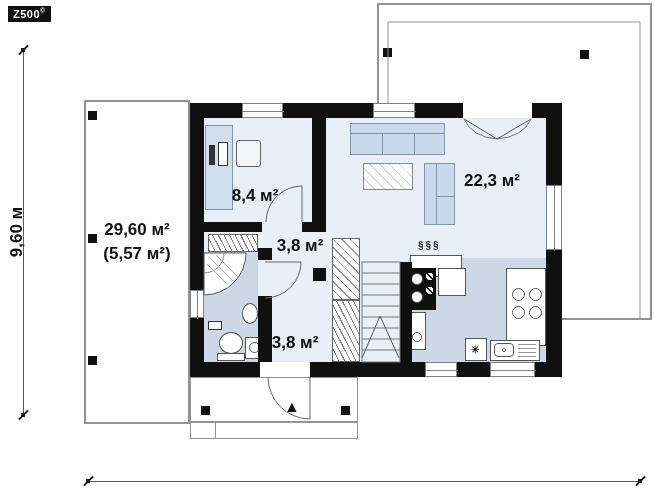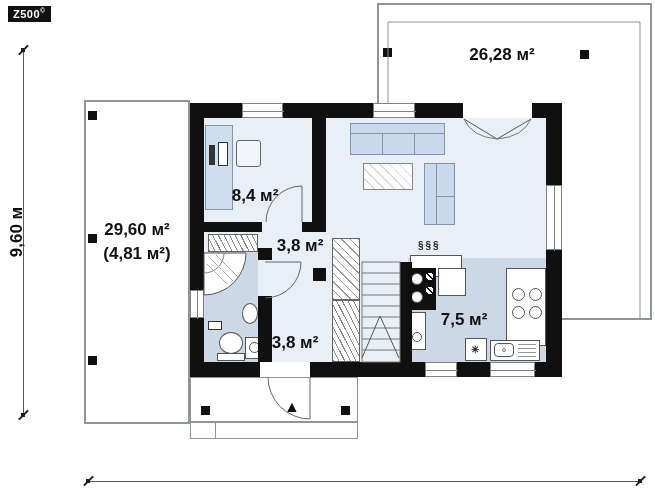--- a/index.html
+++ b/index.html
@@ -50,25 +50,24 @@
   <div class="tick" style="left:82px;top:480px;"></div>
   <div class="tick" style="left:634px;top:480px;"></div>
   <div class="dot" style="left:86px;top:479px;"></div>
   <div class="dot" style="left:638px;top:479px;"></div>
 
   <div class="abs" style="left:84px;top:100px;width:106px;height:324px;border:2px solid #8f9499;box-sizing:border-box;"></div>
   <div class="post" style="left:88px;top:111px;"></div>
   <div class="post" style="left:88px;top:234px;"></div>
   <div class="post" style="left:88px;top:356px;"></div>
   <div class="lbl" style="left:84px;top:219px;width:106px;">29,60 м²</div>
-  <div class="lbl lbl2" style="left:84px;top:243px;width:106px;">(4,81 м²)</div>
+  <div class="lbl lbl2" style="left:84px;top:243px;width:106px;">(5,57 м²)</div>
 
   <div class="post" style="left:383px;top:48px;"></div>
   <div class="post" style="left:580px;top:50px;"></div>
-  <div class="lbl" style="left:428px;top:44px;width:148px;">26,28 м²</div>
 
   <div class="abs" style="left:190px;top:377px;width:168px;height:46px;border:1.5px solid #8f9499;box-sizing:border-box;"></div>
   <div class="abs" style="left:190px;top:421px;width:168px;height:18px;border:1.5px solid #8f9499;box-sizing:border-box;"></div>
   <div class="abs" style="left:215px;top:421px;width:1px;height:18px;background:#8f9499;"></div>
   <div class="post" style="left:201px;top:406px;"></div>
   <div class="post" style="left:341px;top:406px;"></div>
   <div class="sym" style="left:278px;top:398px;width:28px;text-align:center;font-size:16px;color:#101010;">▲</div>
 
   <div class="floor-light" style="left:204px;top:118px;width:342px;height:244px;"></div>
   <div class="floor-dark" style="left:204px;top:252px;width:54px;height:110px;"></div>
@@ -183,15 +182,15 @@
     <path d="M362,358 L380,316 L399,358" stroke="#555" stroke-width="1" fill="none"></path>
 
     <path d="M204,253 L246,253 A42,42 0 0 1 204,295 Z" fill="#ffffff" stroke="#555" stroke-width="1"></path>
     <path d="M224,253 A20,20 0 0 1 204,273" fill="none" stroke="#888" stroke-width="1"></path>
     <path d="M210,258 L233,281 M216,255 L238,277 M207,264 L227,284" stroke="#aaa" stroke-width="1"></path>
   </svg>
 
   <div class="lbl" style="left:205px;top:185px;width:100px;">8,4 м²</div>
   <div class="lbl" style="left:250px;top:235px;width:100px;">3,8 м²</div>
   <div class="lbl" style="left:245px;top:332px;width:100px;">3,8 м²</div>
-  <div class="lbl" style="left:414px;top:309px;width:100px;">7,5 м²</div>
+  <div class="lbl" style="left:442px;top:170px;width:100px;">22,3 м²</div>
 
 </div>
 
 </body></html>

